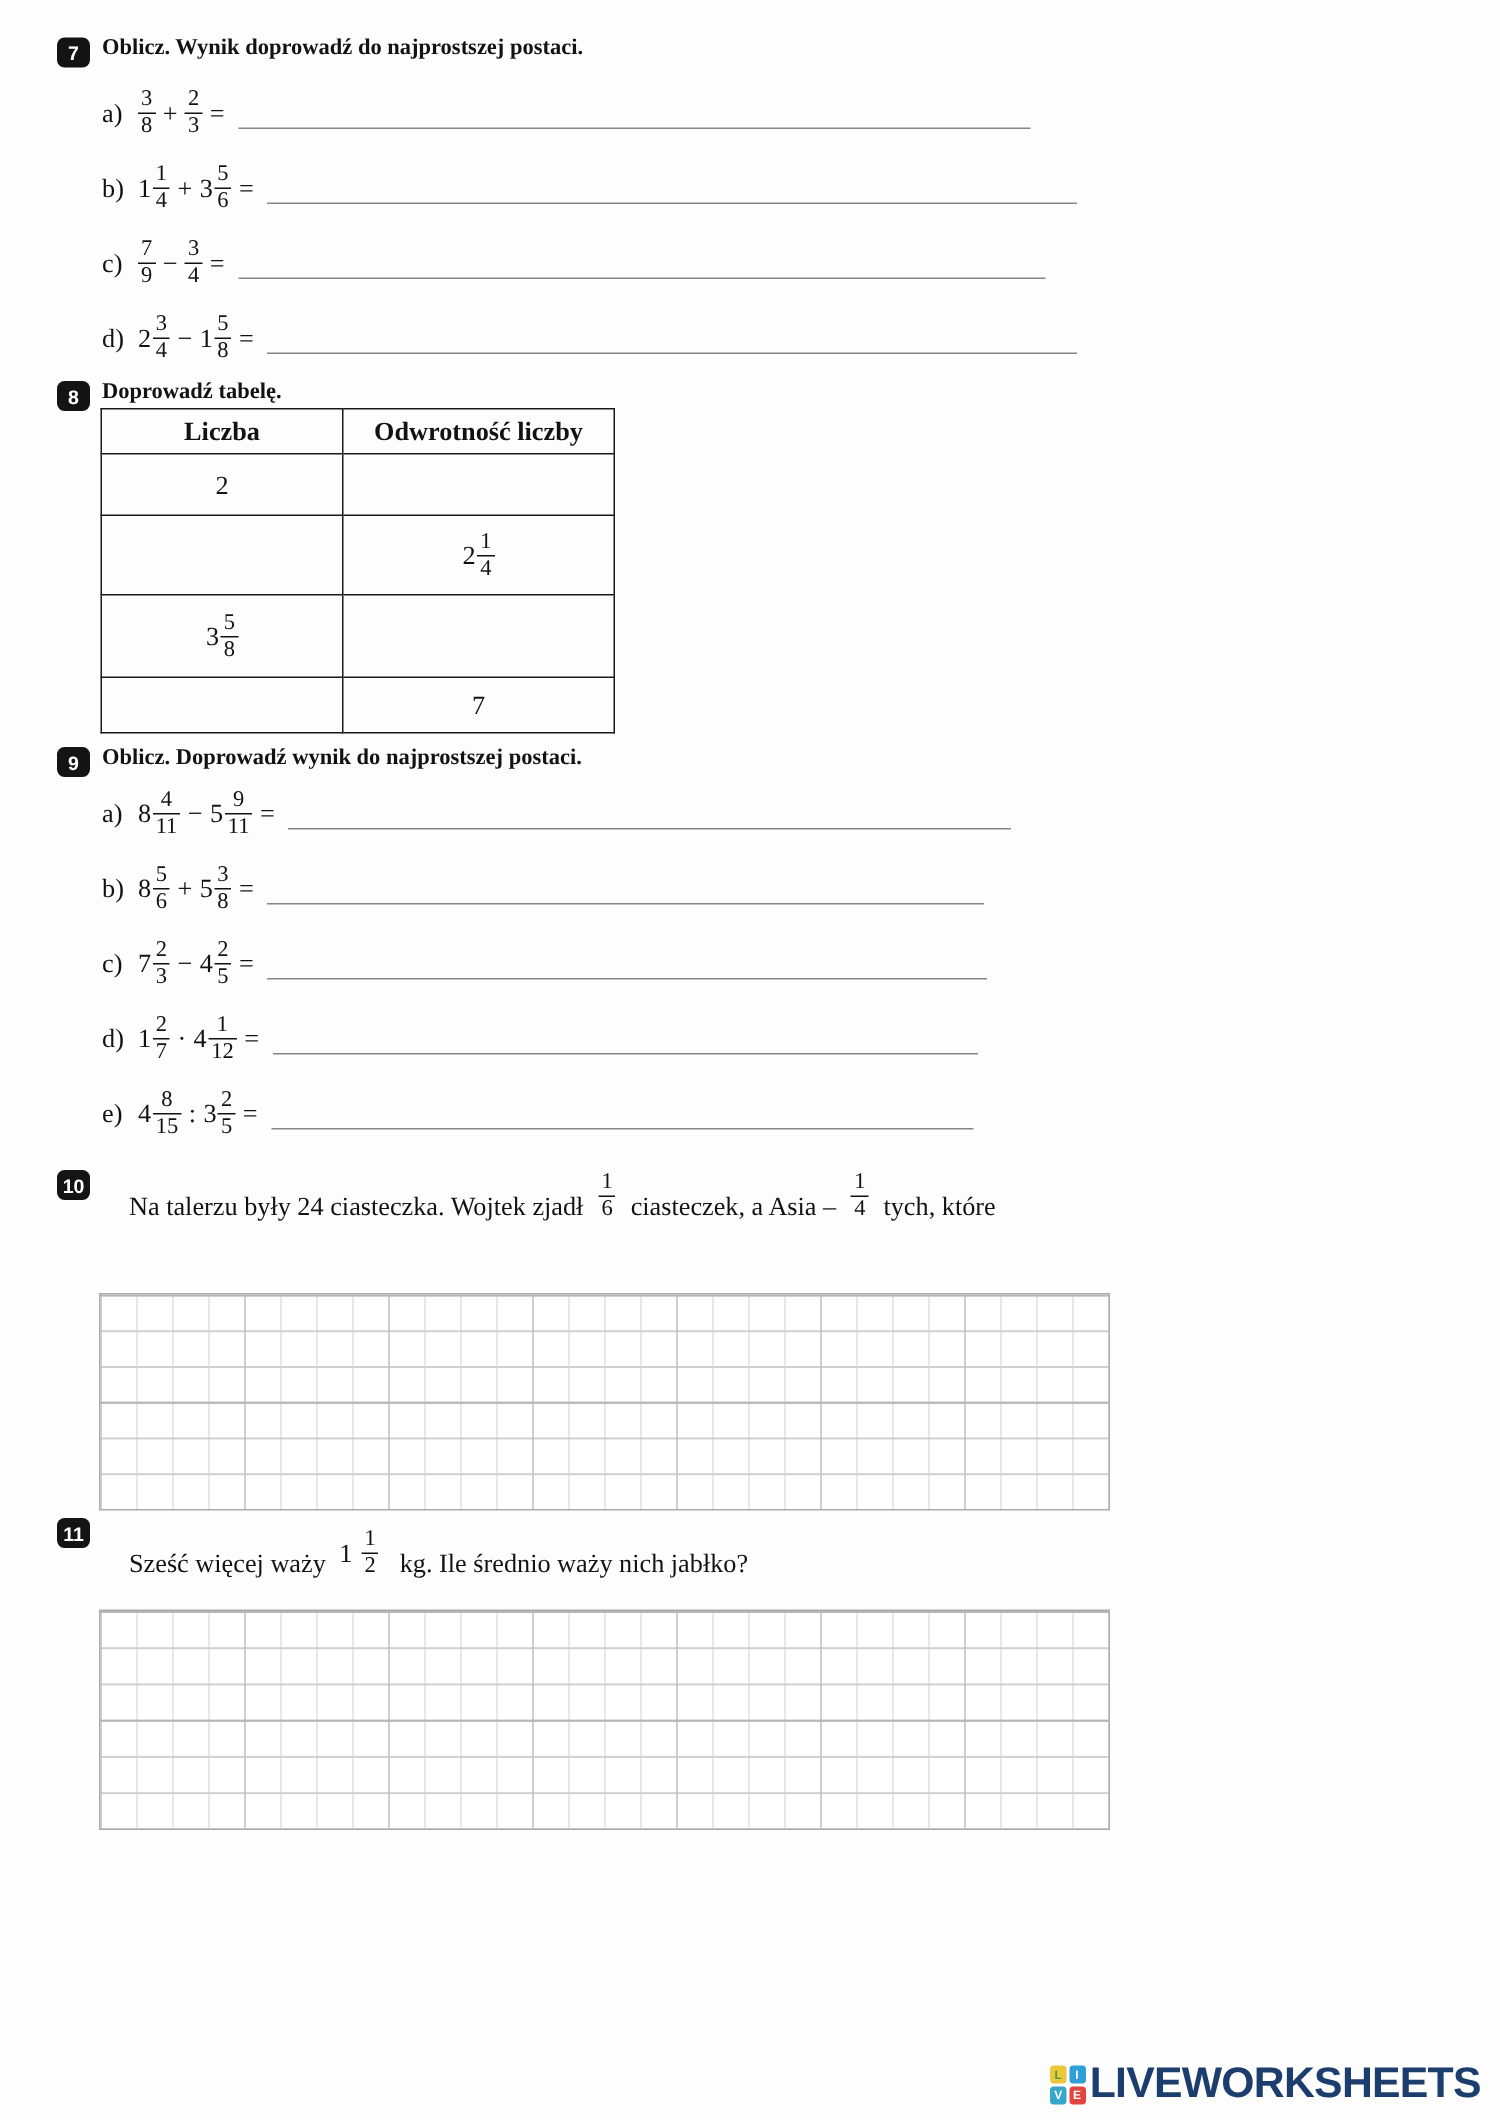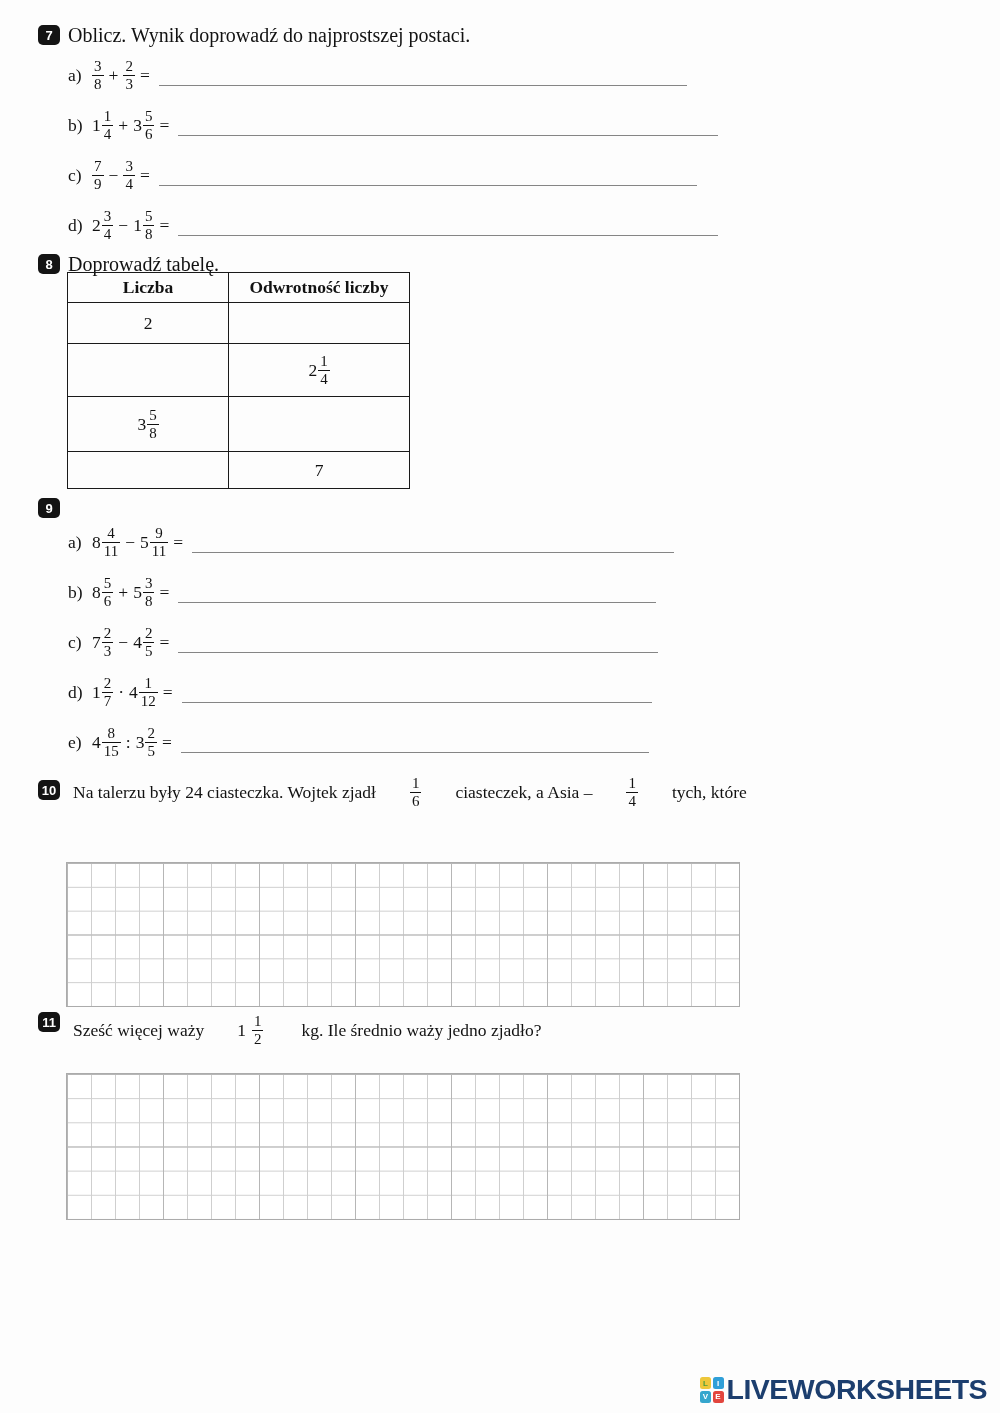--- a/index.html
+++ b/index.html
@@ -10,21 +10,21 @@
   .badge{position:absolute;background:var(--badge-bg,#141414);color:#fff;
          font-family:"Liberation Sans",sans-serif;font-weight:bold;font-size:13px;
          border-radius:5px;height:20px;min-width:22px;display:flex;align-items:center;
          justify-content:center;padding:0 2px;box-sizing:border-box;}
   #badge7{left:38px;top:25px}
   #badge8{left:38px;top:254px}
   #badge9{left:38px;top:498px}
   #badge10{left:38px;top:780px}
   #badge11{left:38px;top:1012px}
 
-  .title{position:absolute;font-size:20px;white-space:nowrap;}
+  .title{position:absolute;font-size:15px;white-space:nowrap;font-weight:bold;}
   #title7{left:68px;top:24px}
   #title8{left:68px;top:253px}
   #title9{left:68px;top:497px}
 
   
   .rows{position:absolute;left:68px;width:720px;}
   #ex7-rows{top:50px}
   #ex9-rows{top:517px}
   .eq-row{height:50px;display:flex;align-items:center;}
   .eq-label{width:24px;font-size:17.5px;flex:0 0 auto;}
@@ -47,22 +47,22 @@
   #recip-table tbody tr:nth-child(1){height:41px;}
   #recip-table tbody tr:nth-child(2){height:53px;}
   #recip-table tbody tr:nth-child(3){height:55px;}
   #recip-table tbody tr:nth-child(4){height:37px;}
   .col-liczba{width:161px;}
   .col-odwr{width:181px;}
   #recip-table .mixed,#recip-table .frac{vertical-align:middle;}
   .cell-val{font-size:17.5px;display:inline-flex;align-items:center;justify-content:center;}
 
   
-  .para-flex{position:absolute;left:68px;display:flex;align-items:center;
-             font-size:17.5px;height:45px;white-space:pre;gap:24px;}
+  .para-flex{position:absolute;left:81px;display:flex;align-items:flex-end;
+             font-size:17.5px;height:45px;white-space:pre;}
   #ex10-line1{top:770px}
   #ex10-line2{position:absolute;left:68px;top:824px;font-size:17.5px;}
   #ex11-line{top:1008px}
   .para-flex .frac{margin:0 5px;}
   .para-flex .mixed{margin:0 4px;}
 
   
   .answer-grid{position:absolute;left:66px;width:674px;box-sizing:border-box;
     border:1.5px solid #ababab;
     background-image:
@@ -211,20 +211,21 @@
         <tr>
           <td></td>
           <td><span class="cell-val">
               <span class="eq-text">7</span>
             </span></td>
         </tr>
       </tbody>
   </table>
 
   <div class="badge" id="badge9">9</div>
+  <div class="title" id="title9">Oblicz. Doprowadź wynik do najprostszej postaci.</div>
   <div class="rows" id="ex9-rows">
       <div class="eq-row">
         <span class="eq-label">a)</span>
         <span class="mixed">
           <span class="whole">8</span>
           <span class="frac">
             <span class="num">4</span>
             <span class="den">11</span>
           </span>
         </span>
@@ -320,21 +321,21 @@
         <span class="answer-line" style="width: 468px;"></span>
       </div>
     </div>
 
   <div class="badge" id="badge10">10</div>
   <div class="para-flex" id="ex10-line1"><span class="eq-text">Na talerzu były 24 ciasteczka. Wojtek zjadł</span><span class="frac"><span class="num">1</span><span class="den">6</span></span><span class="eq-text">ciasteczek, a Asia –</span><span class="frac"><span class="num">1</span><span class="den">4</span></span><span class="eq-text">tych, które</span></div>
 
   <div class="answer-grid" id="grid1"></div>
 
   <div class="badge" id="badge11">11</div>
-  <div class="para-flex" id="ex11-line"><span class="eq-text">Sześć więcej waży</span><span class="mixed"><span class="whole">1</span><span class="frac"><span class="num">1</span><span class="den">2</span></span></span><span class="eq-text">kg. Ile średnio waży jedno zjadło?</span></div>
+  <div class="para-flex" id="ex11-line"><span class="eq-text">Sześć więcej waży</span><span class="mixed"><span class="whole">1</span><span class="frac"><span class="num">1</span><span class="den">2</span></span></span><span class="eq-text">kg. Ile średnio waży nich jabłko?</span></div>
 
   <div class="answer-grid" id="grid2"></div>
 
   <div id="logo">
     <div class="logo-tiles">
         <div class="tile" style="background: rgb(237, 199, 59); color: rgb(74, 158, 63);">L</div>
         <div class="tile" style="background: rgb(47, 159, 216); color: rgb(255, 255, 255);">I</div>
         <div class="tile" style="background: rgb(54, 166, 205); color: rgb(255, 255, 255);">V</div>
         <div class="tile" style="background: rgb(226, 69, 61); color: rgb(255, 255, 255);">E</div>
       </div>

